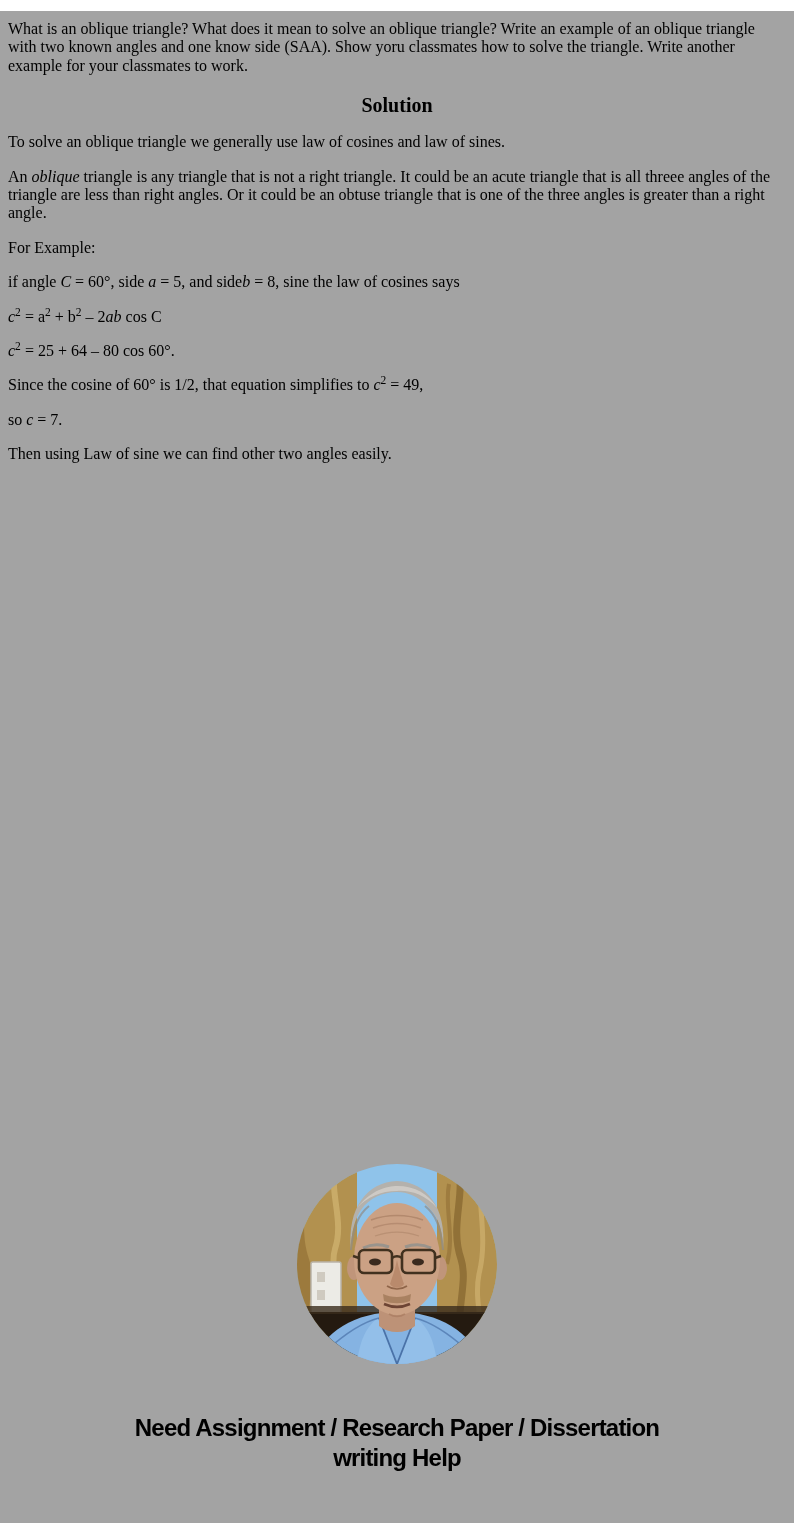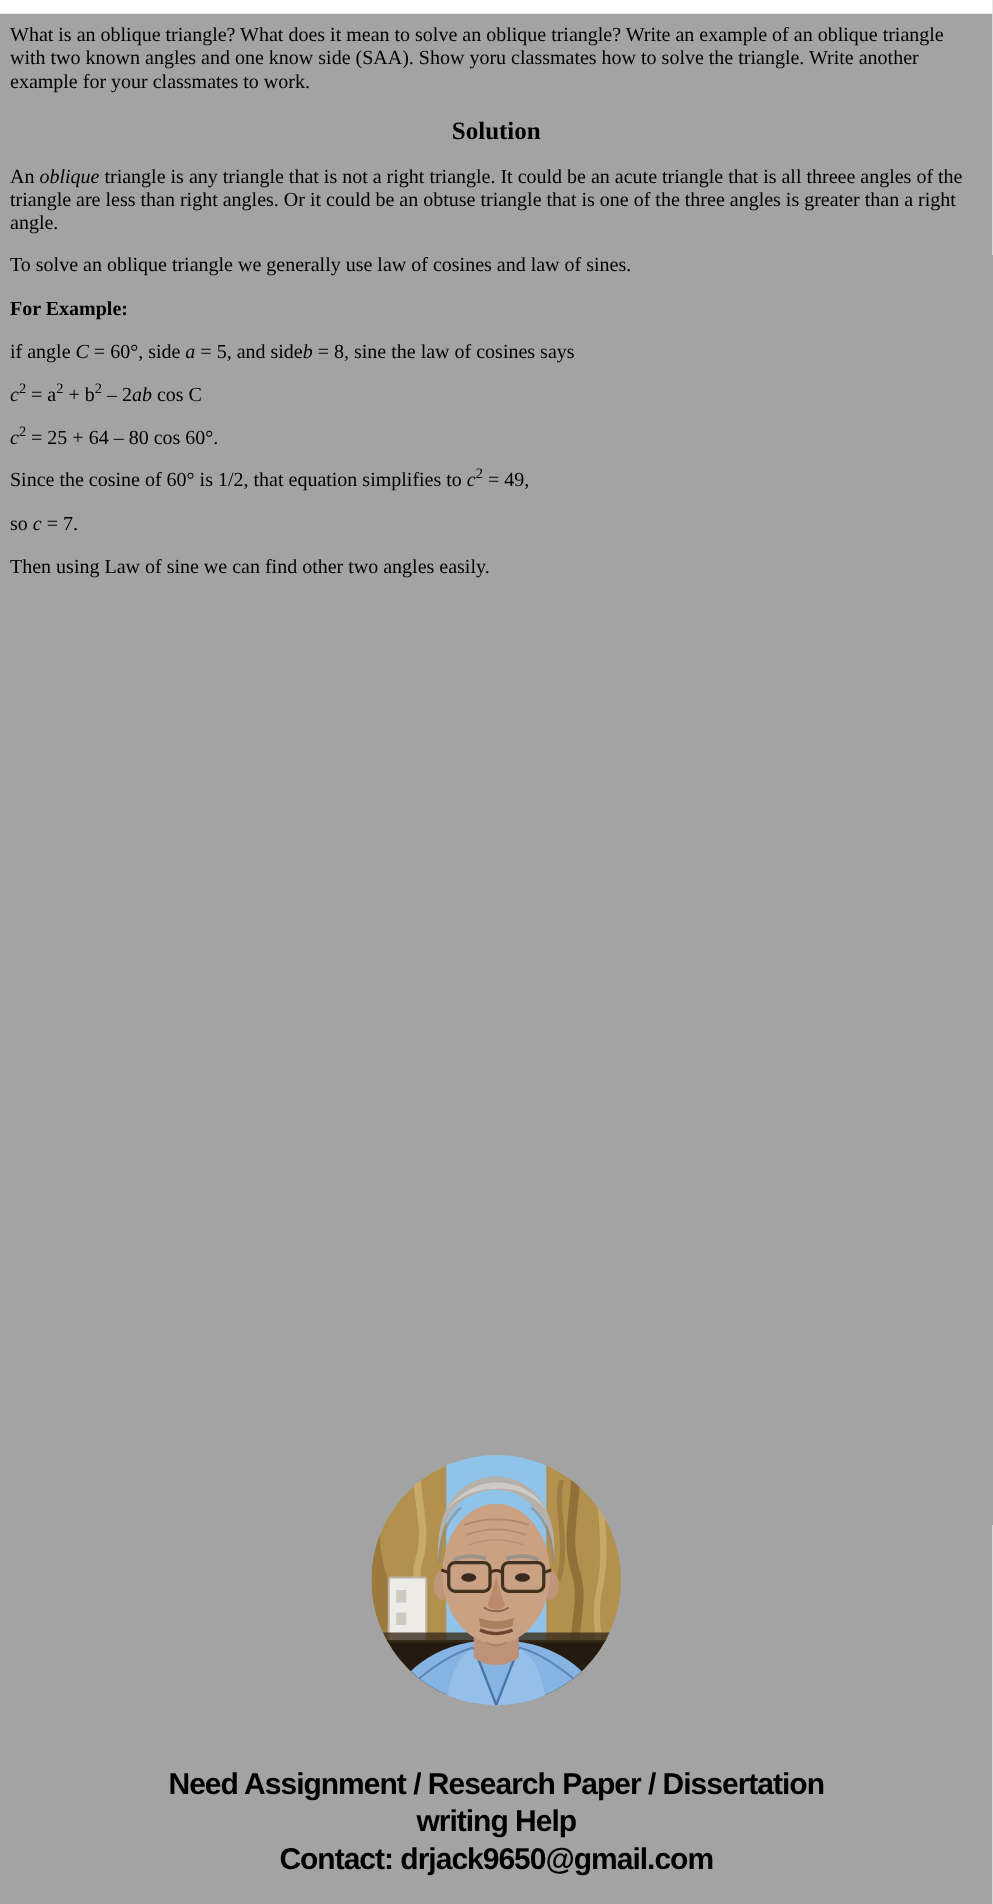--- a/index.html
+++ b/index.html
@@ -19,21 +19,21 @@
   }
   .content p { margin:16px 0; }
   .content p.first { margin-top:0; }
   h2.solution-heading {
     font-size:20px;
     font-weight:bold;
     margin:19px 0 16px 0;
     font-family:"Liberation Serif", serif;
     text-align:center;
   }
-  .b { font-weight:bold; }
+  .b { font-weight:normal; }
   .i { font-style:italic; }
   sup { font-size:0.72em; line-height:0; }
   .math { margin:19px 0; }
 
   .avatar {
     position:absolute;
     top:1153px; left:297px;
     width:200px; height:200px;
     border-radius:50%;
     overflow:hidden;
@@ -55,23 +55,23 @@
 </head>
 <body>
 
 <div class="page">
   <div class="content">
 
     <p class="first">What is an oblique triangle? What does it mean to solve an oblique triangle? Write an example of an oblique triangle with two known angles and one know side (SAA). Show yoru classmates how to solve the triangle. Write another example for your classmates to work.</p>
 
     <h2 class="solution-heading">Solution</h2>
 
+    <p>To solve an oblique triangle we generally use law of cosines and law of sines.</p>
+
     <p><span>An </span><span class="i">oblique</span><span> triangle is any triangle that is not a right triangle. It could be an acute triangle that is all threee angles of the triangle are less than right angles. Or it could be an obtuse triangle that is one of the three angles is greater than a right angle.</span></p>
-
-    <p>To solve an oblique triangle we generally use law of cosines and law of sines.</p>
 
     <p class="b">For Example:</p>
 
     <p><span>if angle </span><span class="i">C</span><span> = 60°, side </span><span class="i">a</span><span> = 5, and side</span><span class="i">b</span><span> = 8, sine the law of cosines says</span></p>
 
     <p class="math"><span class="i">c</span><sup>2</sup><span> = a</span><sup>2</sup><span> + b</span><sup>2</sup><span> – 2</span><span class="i">ab</span><span> cos C</span></p>
 
     <p class="math"><span class="i">c</span><sup>2</sup><span> = 25 + 64 – 80 cos 60°.</span></p>
 
     <p class="math"><span>Since the cosine of 60° is 1/2, that equation simplifies to </span><span class="i">c</span><sup>2</sup><span> = 49,</span></p>
@@ -145,15 +145,14 @@
 
       <path d="M87,140 C96,144 104,144 113,140" stroke="#6d4434" stroke-width="2.6" fill="none"></path>
 
       <path d="M92,150 C97,153 103,153 108,150" stroke="#a87a5f" stroke-width="1.6" fill="none" opacity="0.7"></path>
     </svg>
   </div>
 
   <div class="footer">
     <div>Need Assignment / Research Paper / Dissertation</div>
     <div>writing Help</div>
-    <div>Contact: drjack9650@gmail.com</div>
   </div>
 </div>
 
 </body></html>

